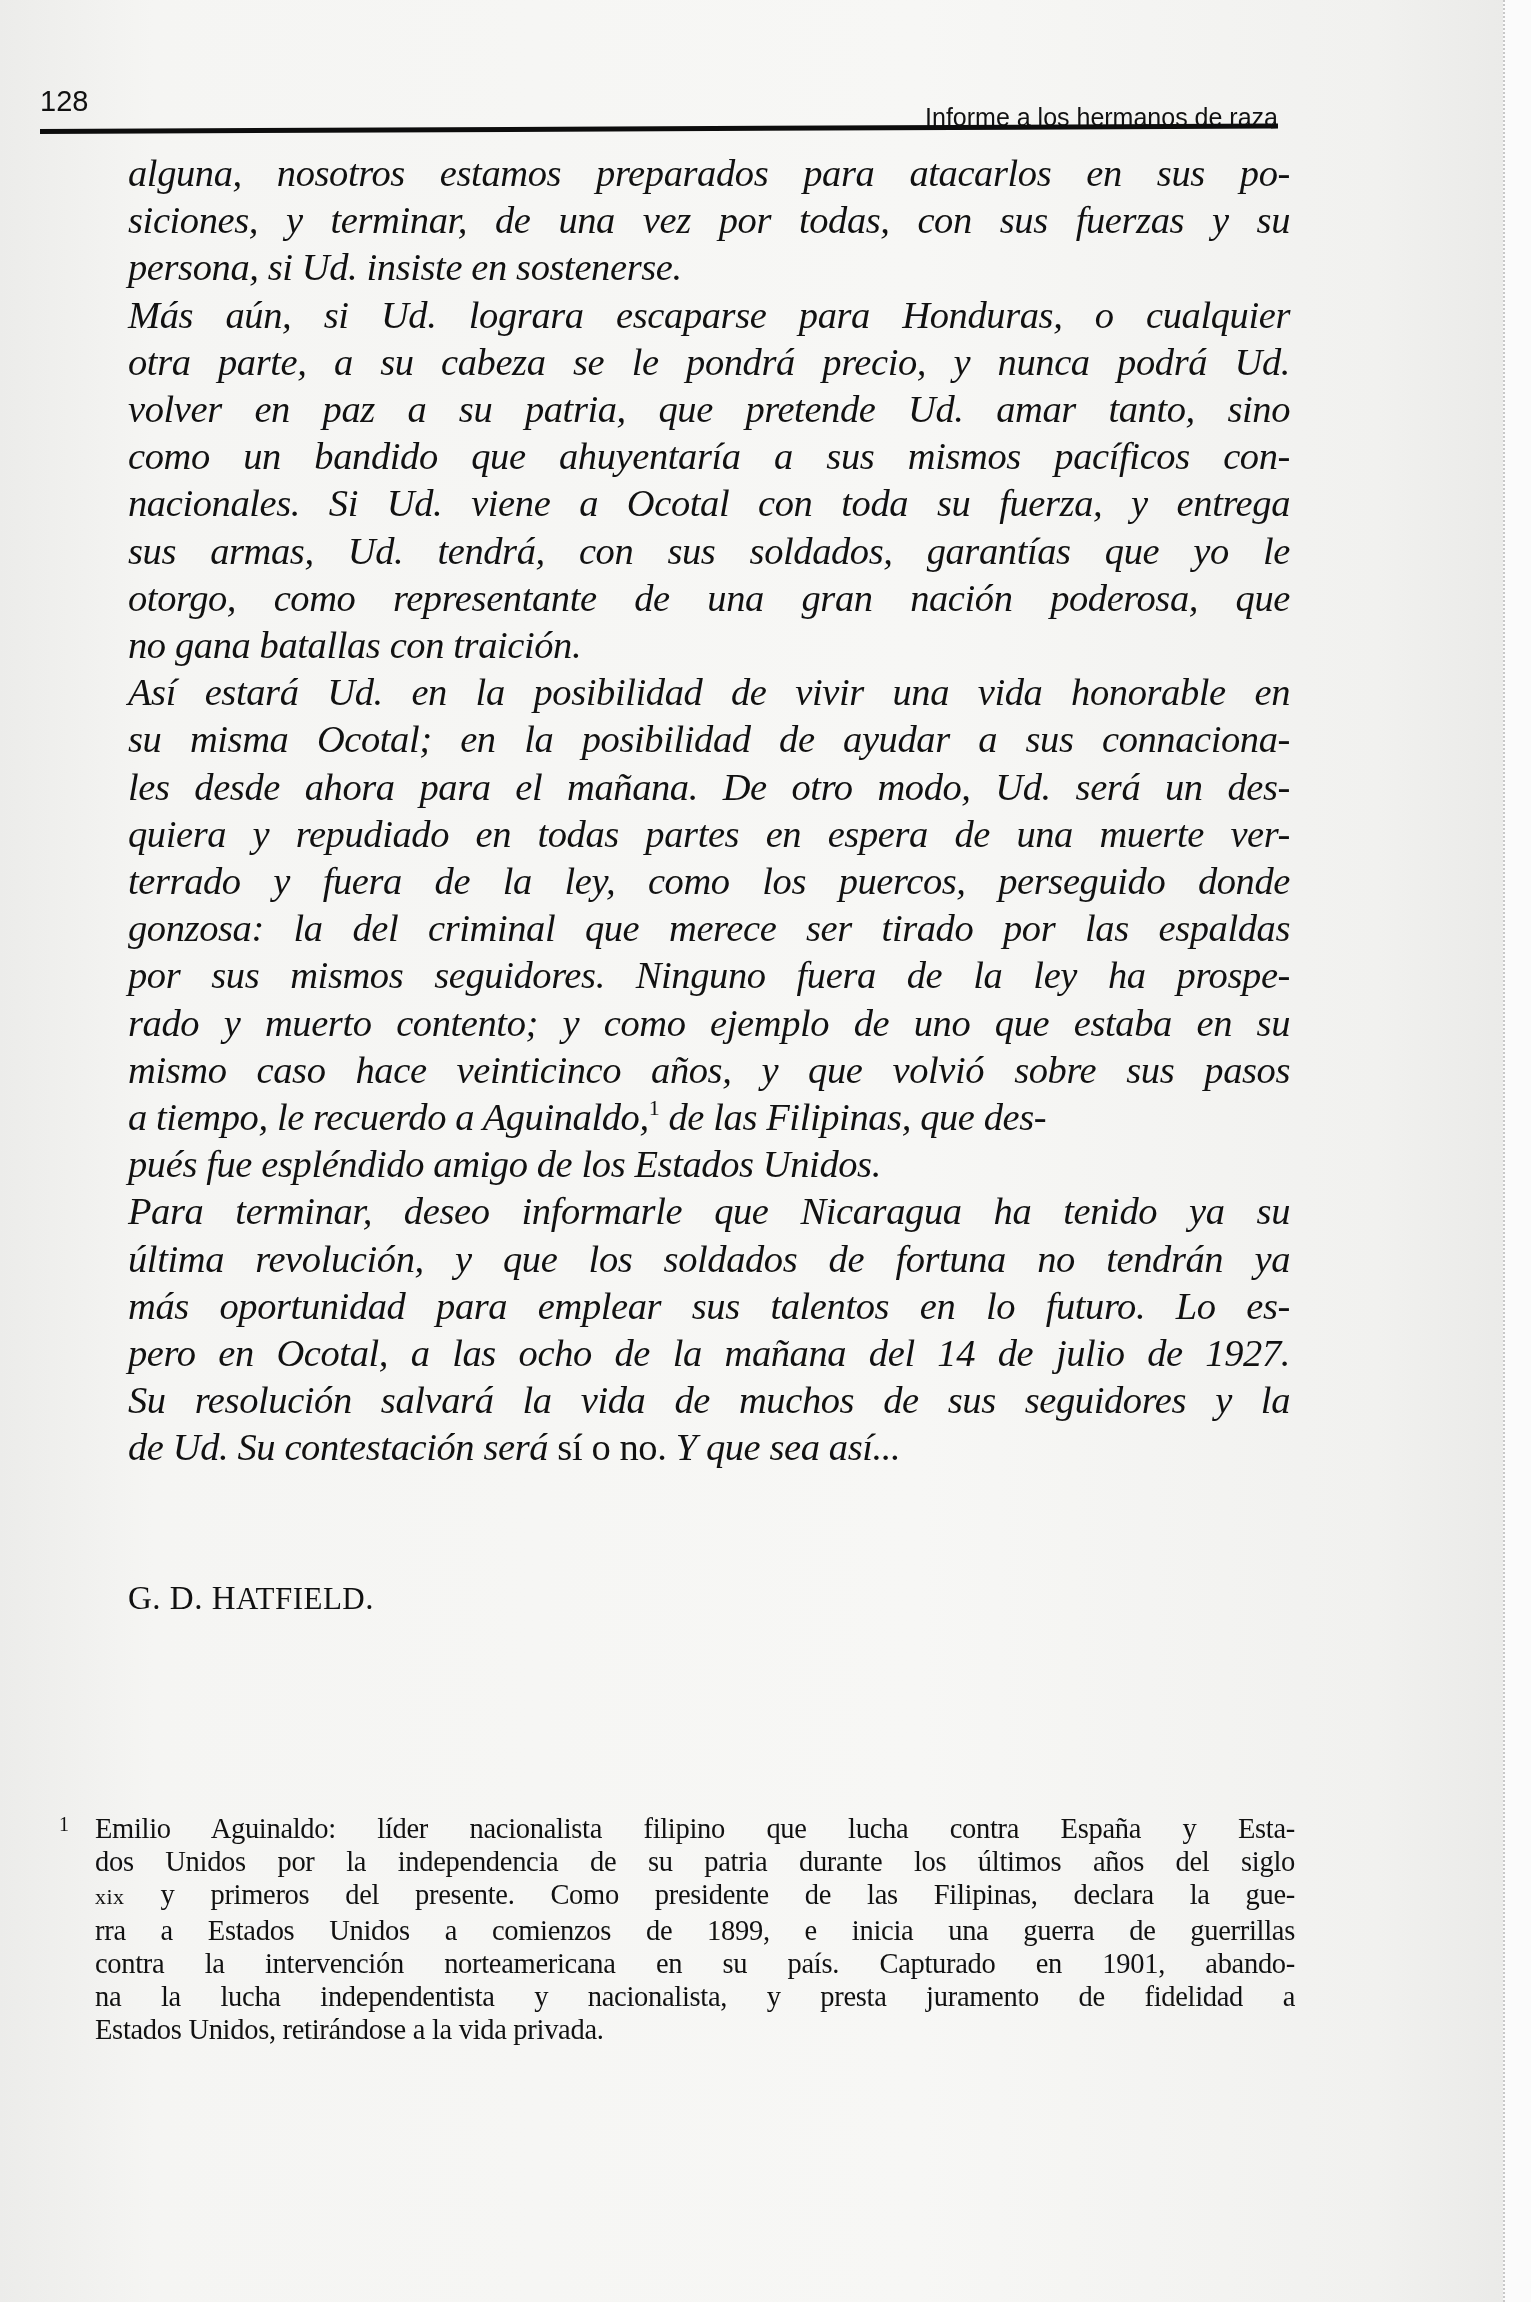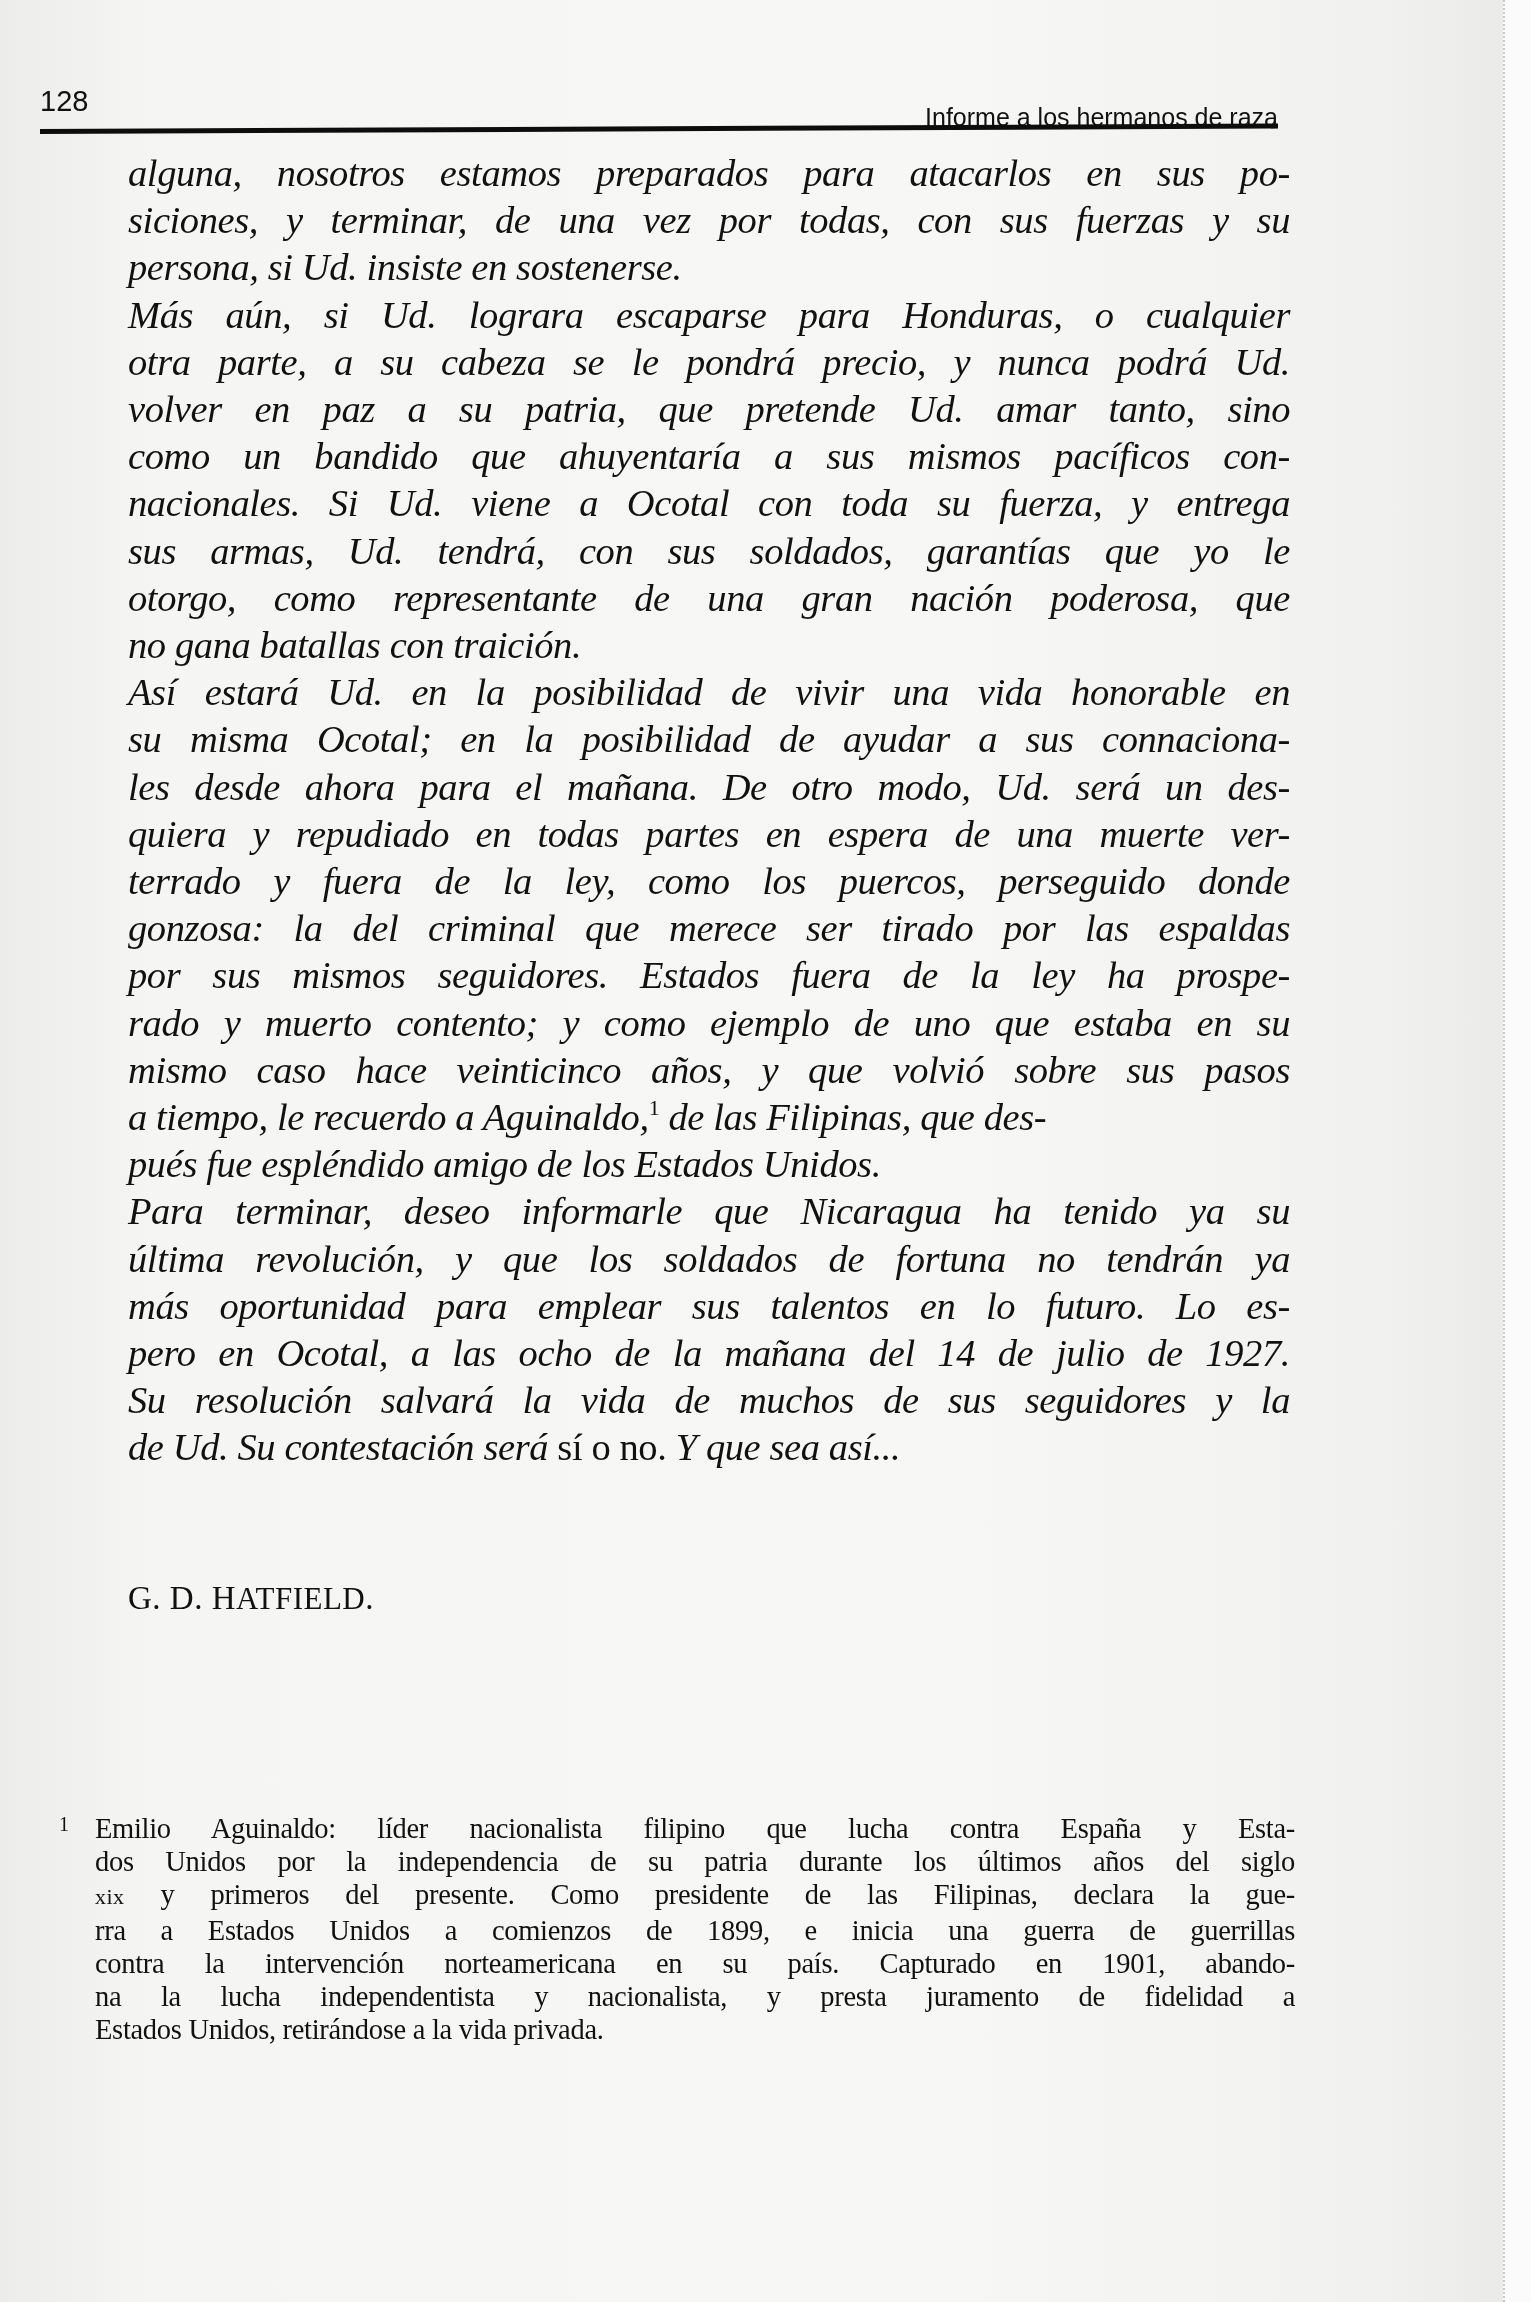--- a/index.html
+++ b/index.html
@@ -77,21 +77,21 @@
   <span class="line justify">nacionales. Si Ud. viene a Ocotal con toda su fuerza, y entrega</span>
   <span class="line justify">sus armas, Ud. tendrá, con sus soldados, garantías que yo le</span>
   <span class="line justify">otorgo, como representante de una gran nación poderosa, que</span>
   <span class="line">no gana batallas con traición.</span>
   <span class="line justify">Así estará Ud. en la posibilidad de vivir una vida honorable en</span>
   <span class="line justify">su misma Ocotal; en la posibilidad de ayudar a sus connaciona-</span>
   <span class="line justify">les desde ahora para el mañana. De otro modo, Ud. será un des-</span>
   <span class="line justify">quiera y repudiado en todas partes en espera de una muerte ver-</span>
   <span class="line justify">terrado y fuera de la ley, como los puercos, perseguido donde</span>
   <span class="line justify">gonzosa: la del criminal que merece ser tirado por las espaldas</span>
-  <span class="line justify">por sus mismos seguidores. Estados fuera de la ley ha prospe-</span>
+  <span class="line justify">por sus mismos seguidores. Ninguno fuera de la ley ha prospe-</span>
   <span class="line justify">rado y muerto contento; y como ejemplo de uno que estaba en su</span>
   <span class="line justify">mismo caso hace veinticinco años, y que volvió sobre sus pasos</span>
   <span class="line"><span>a tiempo, le recuerdo a Aguinaldo,</span><sup>1</sup><span> de las Filipinas, que des-</span></span>
   <span class="line">pués fue espléndido amigo de los Estados Unidos.</span>
   <span class="line justify">Para terminar, deseo informarle que Nicaragua ha tenido ya su</span>
   <span class="line justify">última revolución, y que los soldados de fortuna no tendrán ya</span>
   <span class="line justify">más oportunidad para emplear sus talentos en lo futuro. Lo es-</span>
   <span class="line justify">pero en Ocotal, a las ocho de la mañana del 14 de julio de 1927.</span>
   <span class="line justify">Su resolución salvará la vida de muchos de sus seguidores y la</span>
   <span class="line"><span>de Ud. Su contestación será</span><span style="font-style:normal"> sí o no.</span><span> Y que sea así...</span></span>

